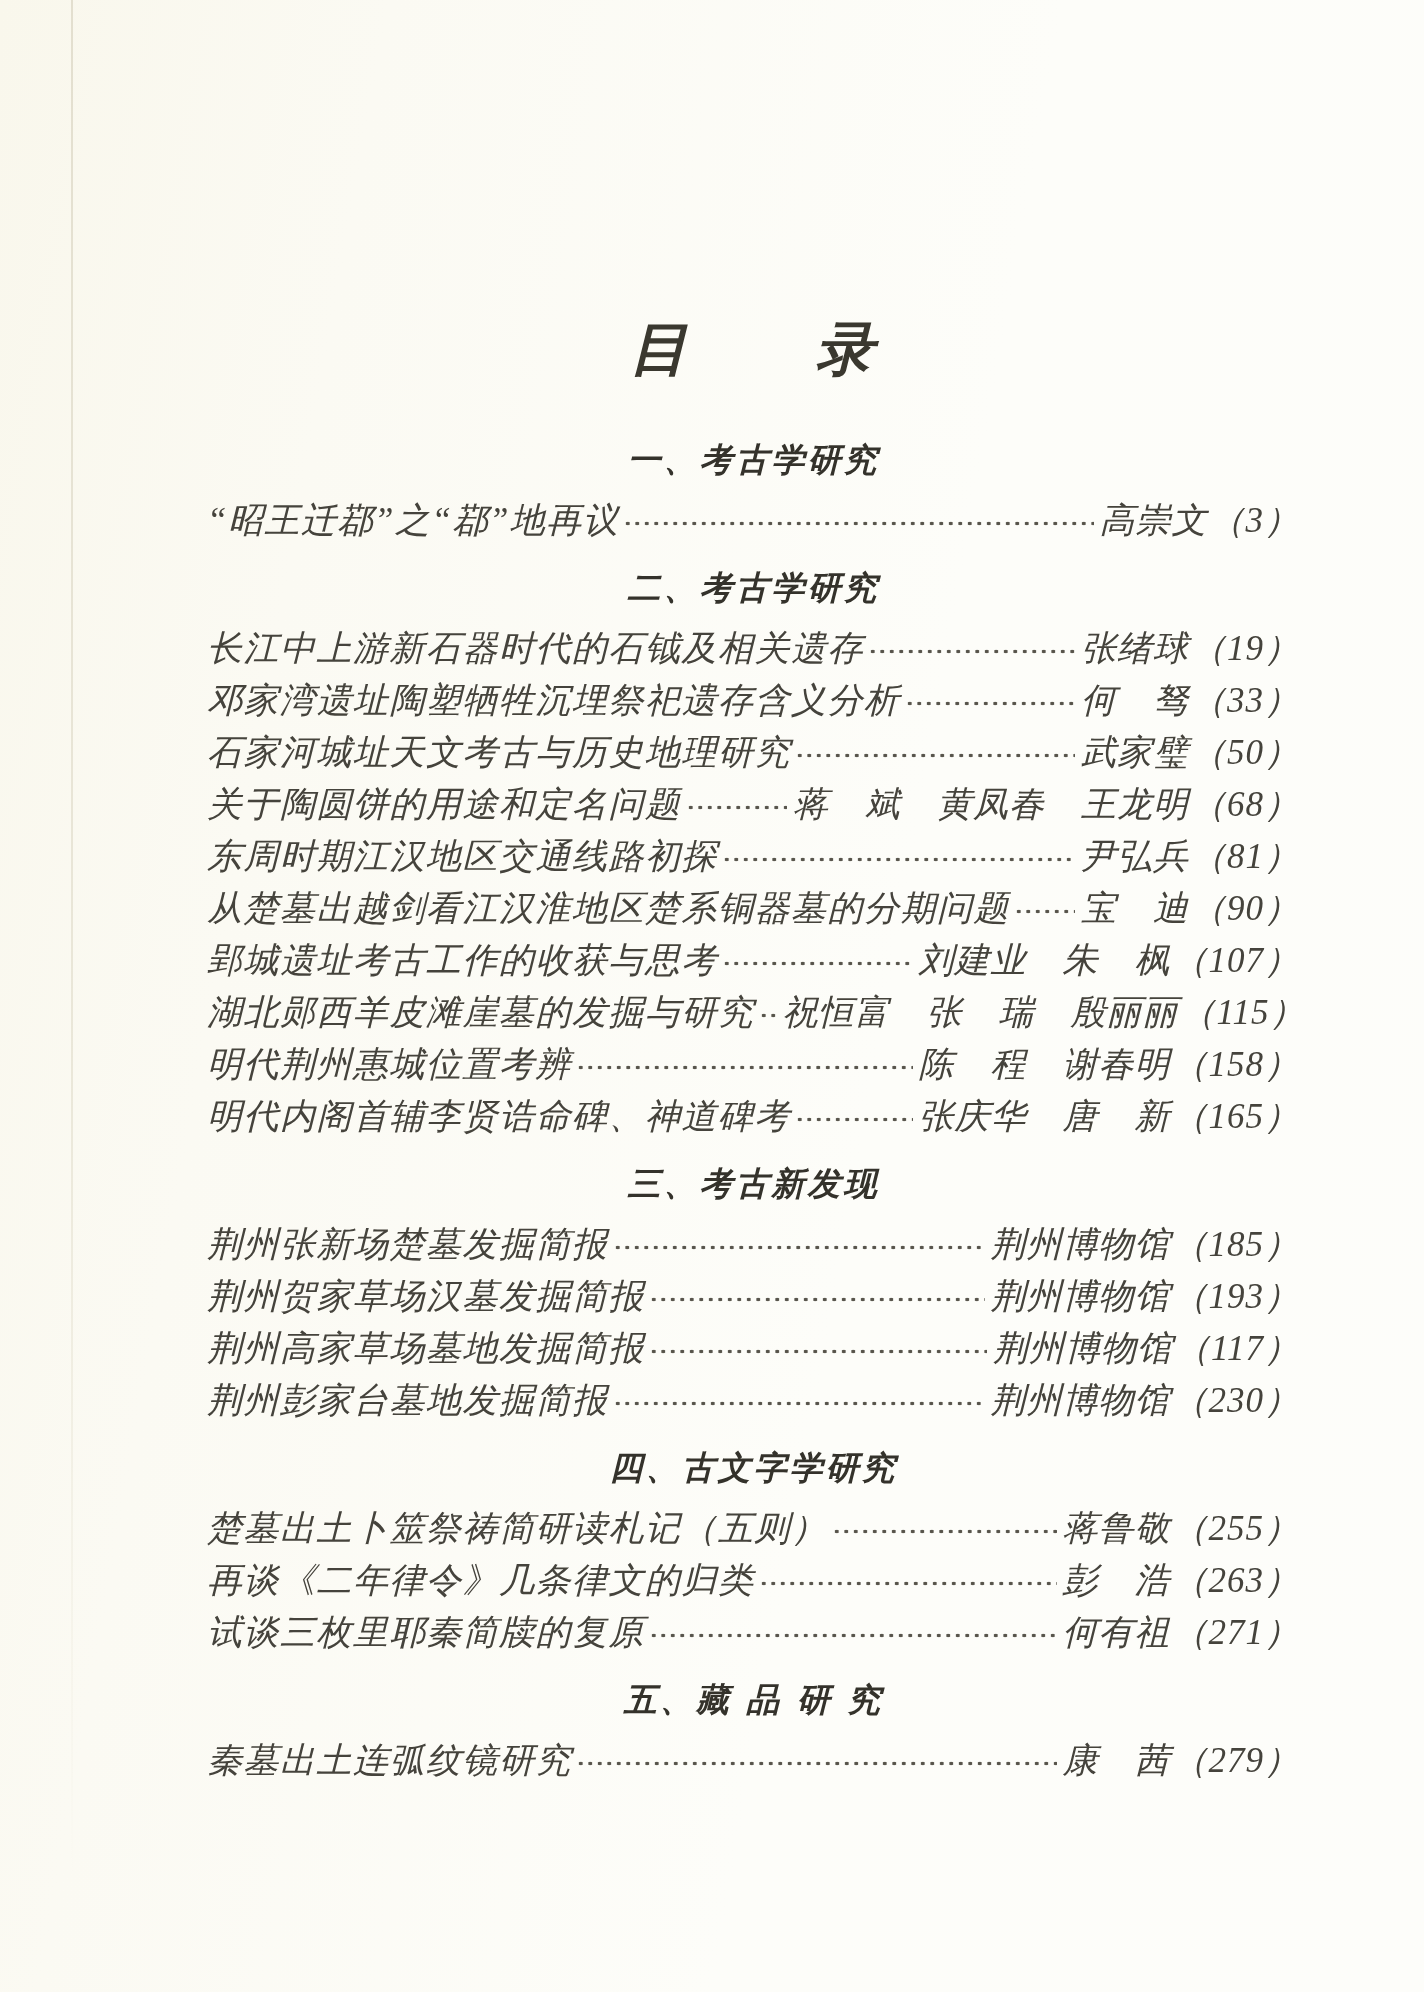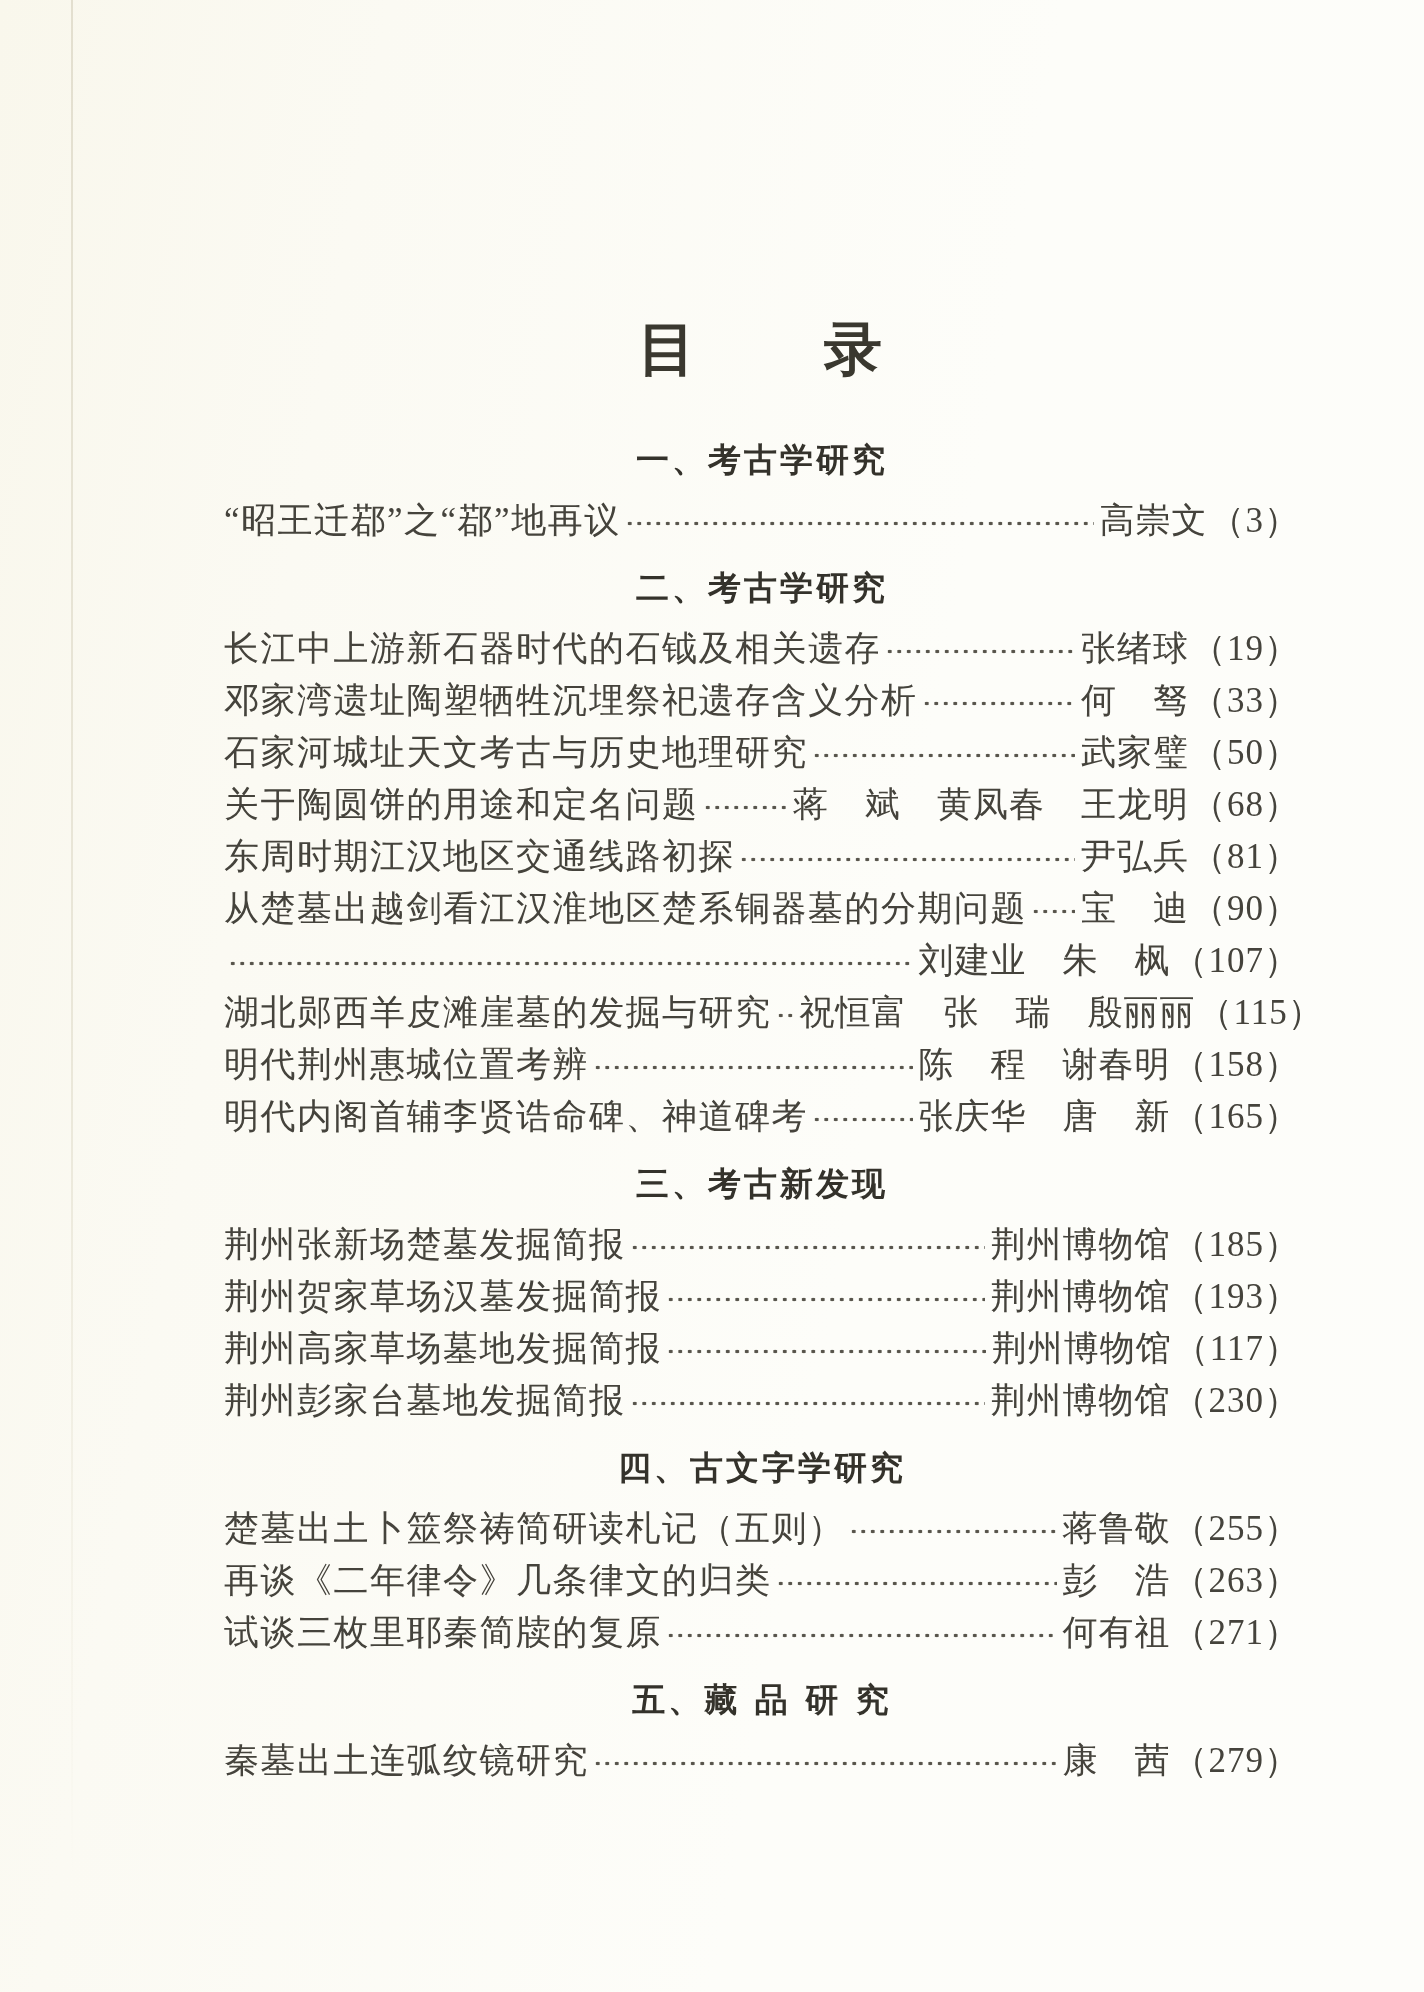--- a/index.html
+++ b/index.html
@@ -9,21 +9,21 @@
     margin:0 auto;
     background:linear-gradient(100deg,#f9f7ec 0%, #fbfaf3 22%, #fdfdf9 60%, #fdfdfa 100%);
     overflow:hidden;
     color:#403e38;
   }
   .gutter-line {
     position:absolute; left:71px; top:0; bottom:40px; width:2px;
     background:linear-gradient(to bottom,#e3dfcf 0%, #eae7d9 55%, rgba(234,231,217,0) 96%);
   }
   .content {
-    position:absolute; left:224px; right:124px; top:318px;
+    position:absolute; left:207px; right:124px; top:318px;font-style:italic;
   }
   .title {
     margin:0 0 56px 0;
     text-align:center;
     font-family:"Liberation Serif","DejaVu Serif",serif;
     font-weight:600;
     font-size:58px; line-height:64px;
     letter-spacing:4px;
     color:#3a382f;
   }
@@ -116,20 +116,21 @@
   </div>
 
   <div class="entry">
     <span class="entry-title">从楚墓出越剑看江汉淮地区楚系铜器墓的分期问题</span>
     <span class="dots"></span>
     <span class="authors">宝　迪</span>
     <span class="pageno">（90）</span>
   </div>
 
   <div class="entry">
+    <span class="entry-title">郢城遗址考古工作的收获与思考</span>
     <span class="dots"></span>
     <span class="authors">刘建业　朱　枫</span>
     <span class="pageno">（107）</span>
   </div>
 
   <div class="entry">
     <span class="entry-title">湖北郧西羊皮滩崖墓的发掘与研究</span>
     <span class="dots"></span>
     <span class="authors">祝恒富　张　瑞　殷丽丽</span>
     <span class="pageno">（115）</span>

